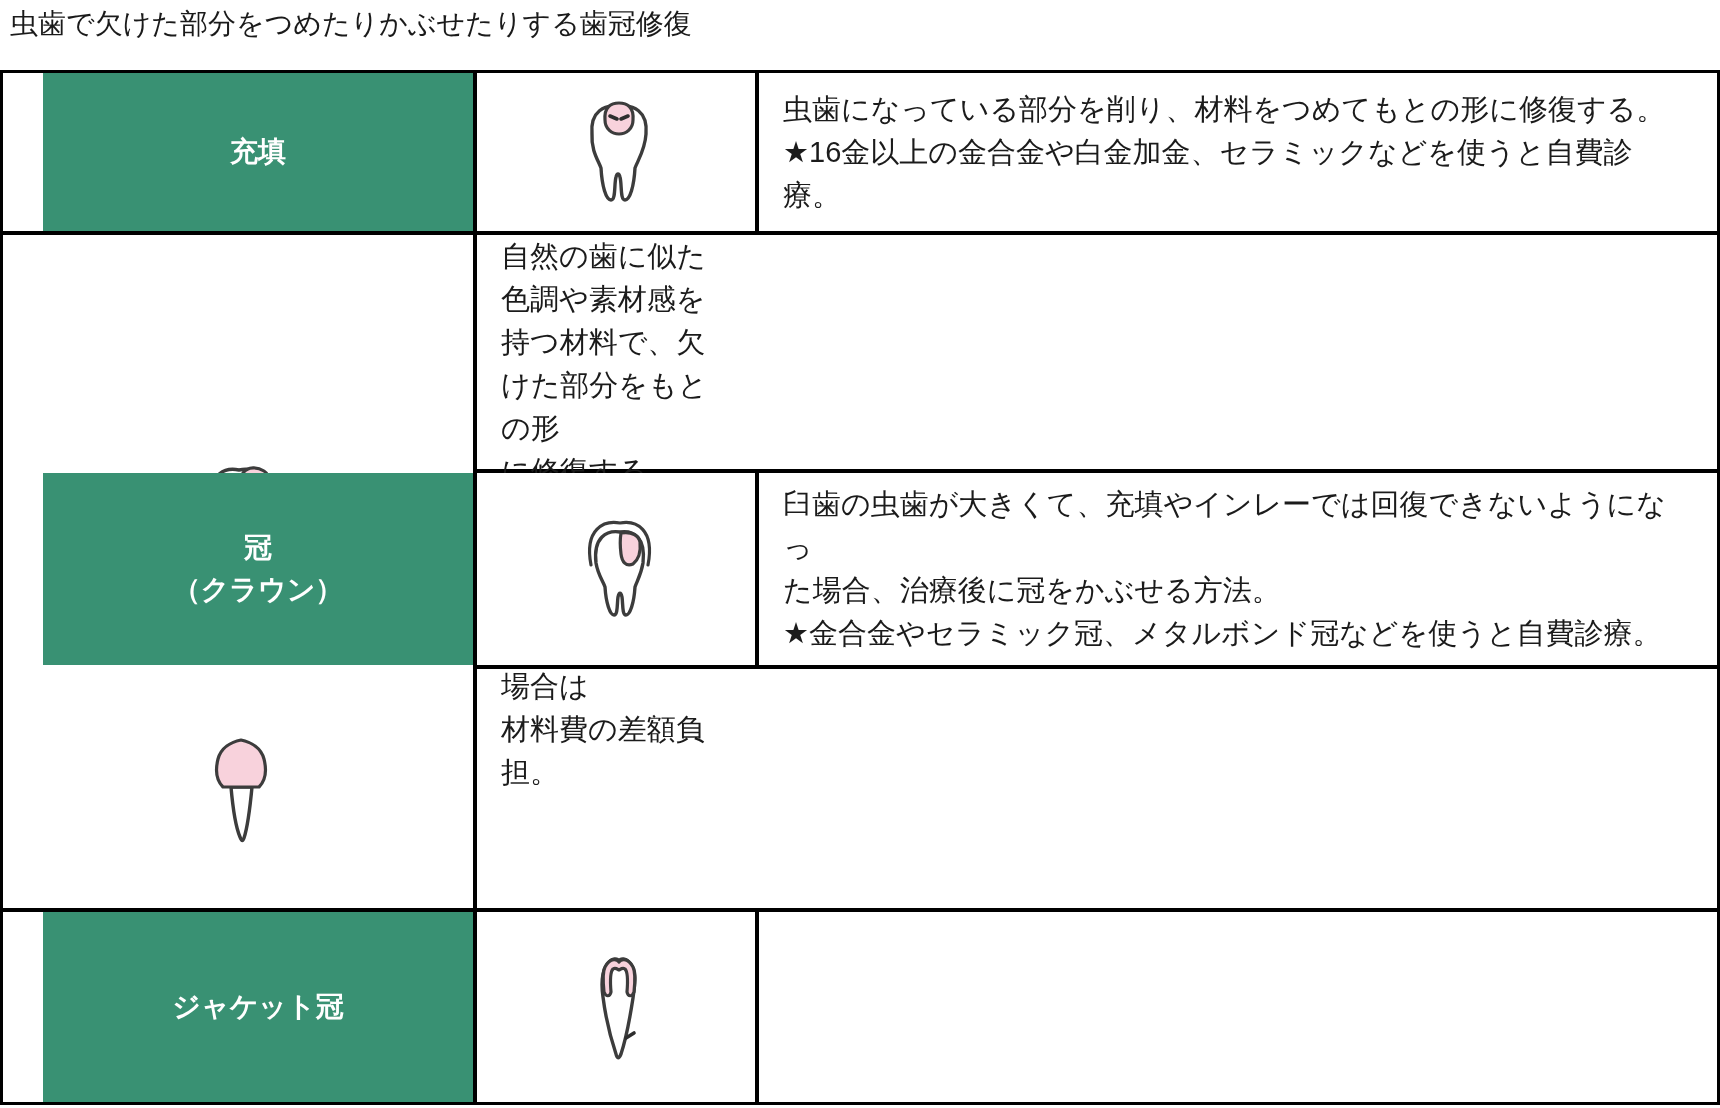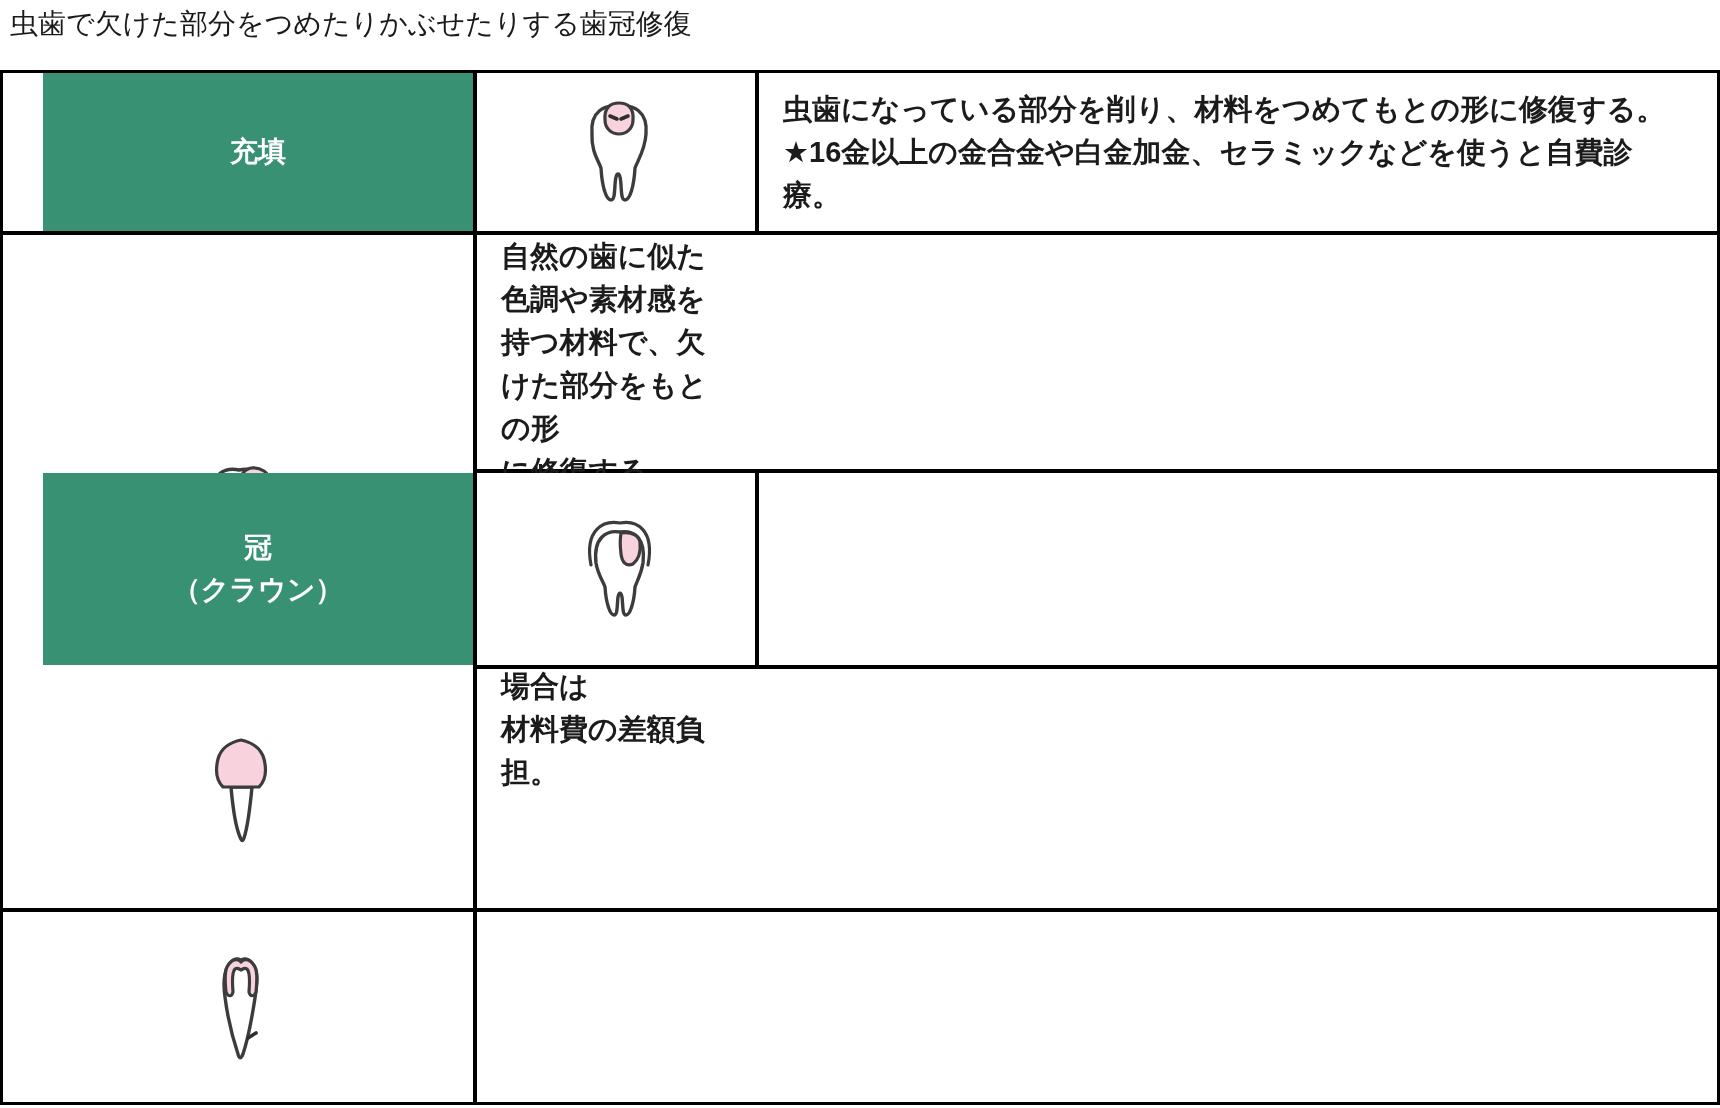--- a/index.html
+++ b/index.html
@@ -53,21 +53,20 @@
     display:flex;align-items:center;justify-content:center;
     box-sizing:border-box;
   }
   .icon-cell svg{display:block;margin-left:6px;}
   .desc-cell{
     display:flex;align-items:center;
     padding:0 30px 0 24px;
     font-size:29px;line-height:43px;
     white-space:pre-line;
     box-sizing:border-box;
-    font-weight:bold;
   }
   
   .t-white{fill:#ffffff;stroke:var(--ink);stroke-width:3.4;stroke-linejoin:round;stroke-linecap:round;}
   .t-pink{fill:var(--pink);stroke:var(--ink);stroke-width:3.2;stroke-linejoin:round;stroke-linecap:round;}
   .t-line{fill:none;stroke:var(--ink);stroke-width:3.2;stroke-linejoin:round;stroke-linecap:round;}
   .t-mark{fill:none;stroke:#2e2e2e;stroke-width:3.6;stroke-linecap:round;}
 </style>
 </head>
 <body>
 
@@ -109,32 +108,38 @@
       <span>冠
 （クラウン）</span>
     </div>
     <div class="icon-cell">
       <svg width="78" height="112" viewBox="0 0 78 112">
         <path class="t-white" d="M16,50 C13,24 27,17 40,19 C53,17 66,24 63,50 C61,62 57,68 55,74 C54,90 50,102 46,102 C42,102 43,90 42,84 C41,79 39,79 38,84 C37,90 38,102 34,102 C30,102 26,90 25,74 C23,68 18,62 16,50 Z"></path>
         <path class="t-line" d="M11,52 C4,16 24,7 40,10 C56,7 75,16 68,52"></path>
         <path class="t-pink" d="M41,20 C52,18 59,23 60,29 C61,39 58,47 53,51 C46,54 42,49 41,41 C40,33 40,26 41,20 Z"></path>
       </svg>
     </div>
+    <div class="desc-cell">臼歯の虫歯が大きくて、充填やインレーでは回復できないようになっ
+た場合、治療後に冠をかぶせる方法。
+★金合金やセラミック冠、メタルボンド冠などを使うと自費診療。</div>
   </div>
 
   <div class="row r4">
     <div class="icon-cell">
       <svg width="62" height="108" viewBox="0 0 62 108">
         <path class="t-white" d="M21,52 C23,75 27,95 30,102 C32,107 33,106 34,103 C37,94 40,73 42,52 Z"></path>
         <path class="t-pink" d="M31,5 C41,7 51,13 54,24 C57,36 55,46 49,52 L13,52 C7,46 5,36 8,24 C11,13 21,7 31,5 Z"></path>
       </svg>
     </div>
   </div>
 
   <div class="row r5">
+    <div class="label-cell">
+      <span>ジャケット冠</span>
+    </div>
     <div class="icon-cell">
       <svg width="60" height="114" viewBox="0 0 60 114">
         <path class="t-white" d="M17,16 C23,6 29,9 30,11 C31,9 37,6 43,16 C47,24 46,34 44,48 C40,74 35,95 32,104 C30,109 28,109 27,104 C22,89 17,71 14,47 C12,33 13,23 17,16 Z"></path>
         <path class="t-pink" d="M16,17 C22,6 29,10 30,12 C31,10 38,6 44,17 C47,23 46,32 45,42 C43,47 39,47 38,42 C39,30 39,22 36,19 C33,17 31,20 30,20 C29,20 27,17 24,19 C21,22 21,30 22,42 C21,47 17,47 15,42 C14,32 13,23 16,17 Z"></path>
         <path class="t-mark" d="M37,88 l8,-5"></path>
       </svg>
     </div>
   </div>
 
 </div>

